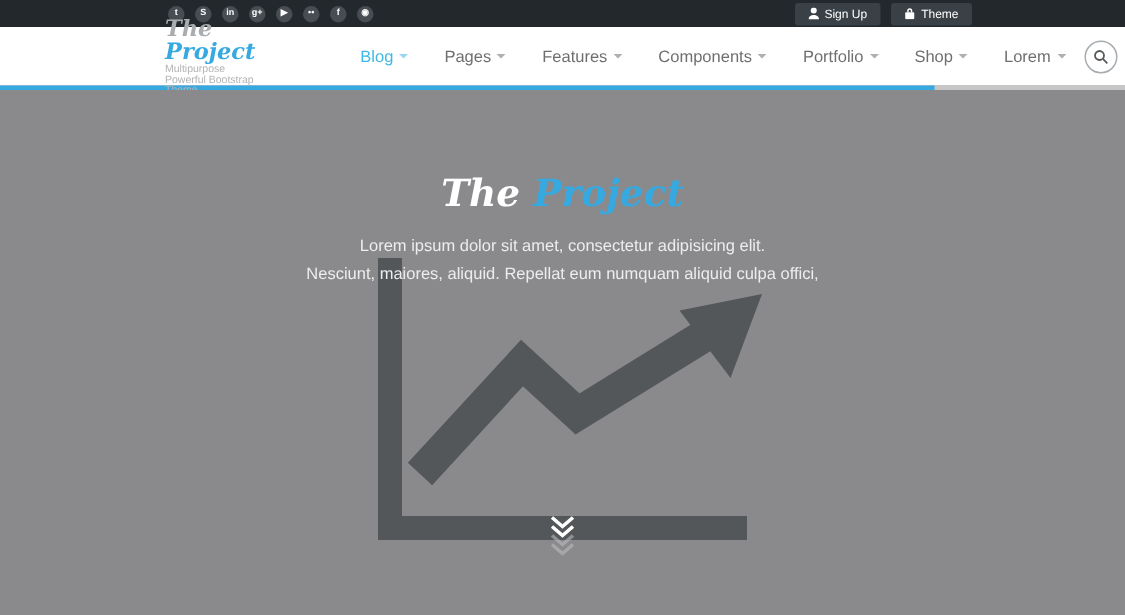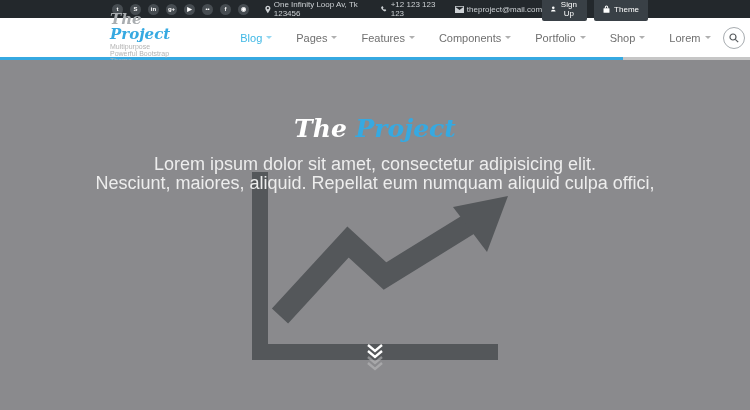--- a/index.html
+++ b/index.html
@@ -41,57 +41,37 @@
   .progress-fill { height:100%; width:83%; background:#36a9e1; }
 
   
   .hero { height:350px; background:#8a8a8d; position:relative; overflow:hidden; text-align:center; }
   .hero-text { position:relative; z-index:2; }
   .hero-logo { padding-top:56px; font-family:"DejaVu Serif", serif; font-style:italic; font-weight:bold;
                font-size:25px; line-height:26px; }
   .hero-logo .the { color:#ffffff; }
   .hero-logo .project { color:#36a9e1; }
   .hero-heading { font-size:27px; font-weight:400; color:#fbfbfb; letter-spacing:.5px; margin-top:1px; }
-  .hero-paragraph { margin-top:13px; font-size:18px; line-height:19px; color:#ededed; }
+  .hero-paragraph { margin-top:13px; font-size:11px; line-height:19px; color:#ededed; }
   .chart-svg { position:absolute; left:250px; top:106px; z-index:1; }
   .scroll-indicator { position:absolute; left:50%; transform:translateX(-50%); top:284px; z-index:3; cursor:pointer; }
 </style>
 </head>
 <body>
 
 <div class="topbar">
   <div class="social">
     <span class="social-circle">t</span>
     <span class="social-circle">S</span>
     <span class="social-circle">in</span>
     <span class="social-circle">g+</span>
     <span class="social-circle">▶</span>
     <span class="social-circle">••</span>
     <span class="social-circle">f</span>
     <span class="social-circle">◉</span>
-  </div>
-  <div class="contact">
-    <span class="contact-item">
-      <svg width="7" height="9" viewBox="0 0 7 9">
-        <path d="M3.5 0C1.6 0 .4 1.3.4 3c0 2 3.1 6 3.1 6s3.1-4 3.1-6C6.6 1.3 5.4 0 3.5 0zm0 4.2a1.3 1.3 0 1 1 0-2.6 1.3 1.3 0 0 1 0 2.6z" fill="#cdd1d4"></path>
-      </svg>
-      <span>One Infinity Loop Av, Tk 123456</span>
-    </span>
-    <span class="contact-item">
-      <svg width="8" height="8" viewBox="0 0 8 8">
-        <path d="M1.6.2L.4 1.4c-.5.5-.2 2.1 1.3 3.6S4.8 7.3 5.3 6.8l1.2-1.2-1.6-1.6-.7.7c-.2.2-.7 0-1.2-.5S2.3 3.1 2.5 2.9l.7-.7L1.6.2z" fill="#cdd1d4"></path>
-      </svg>
-      <span>+12 123 123 123</span>
-    </span>
-    <span class="contact-item">
-      <svg width="9" height="7" viewBox="0 0 9 7">
-        <path d="M0 0h9v7H0V0zm.5.7v.4L4.5 4 8.5 1.1V.7H.5z" fill="#cdd1d4"></path>
-      </svg>
-      <span>theproject@mail.com</span>
-    </span>
   </div>
   <div class="auth">
     <button class="auth-btn">
       <svg width="7" height="8" viewBox="0 0 7 8">
         <circle cx="3.5" cy="2" r="2" fill="#fff"></circle>
           <path d="M0 8c0-2 1.5-3 3.5-3S7 6 7 8H0z" fill="#fff"></path>
       </svg>
       <span>Sign Up</span>
     </button>
     <button class="auth-btn">

